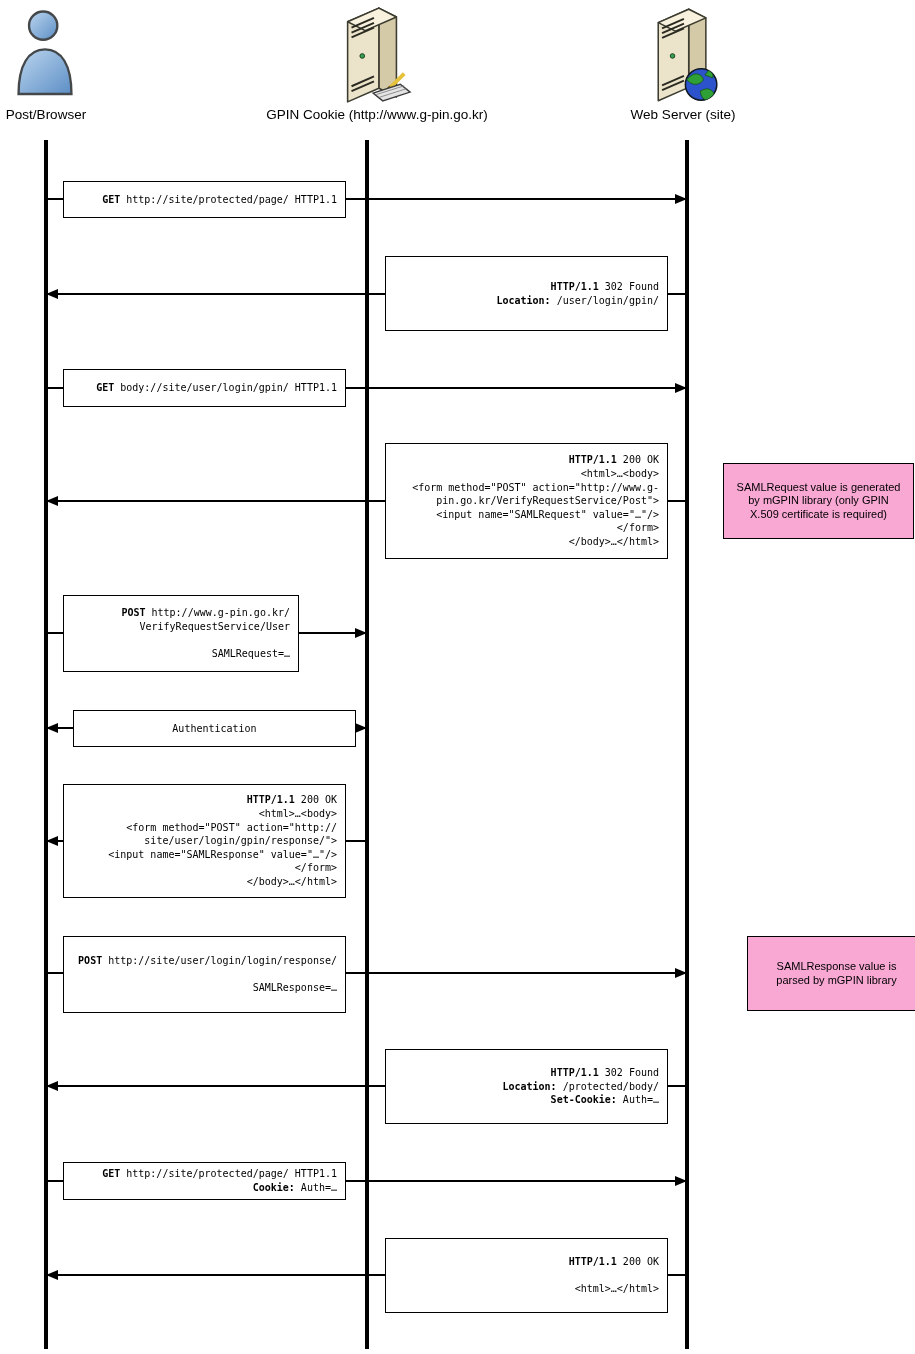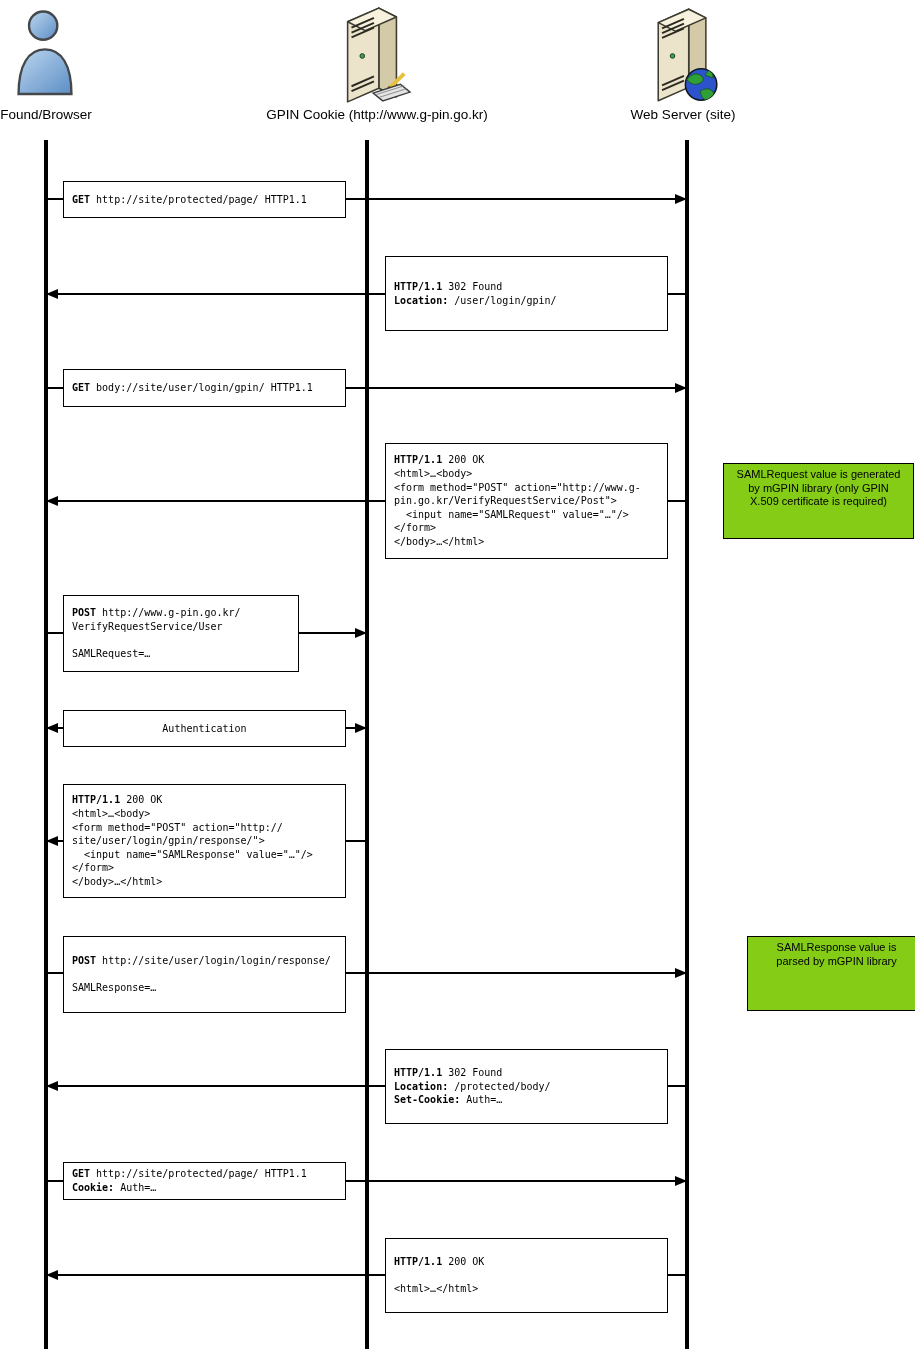--- a/index.html
+++ b/index.html
@@ -3,29 +3,29 @@
 <meta charset="utf-8">
 <style>
   html,body{margin:0;padding:0;background:#fff;}
   .stage{position:relative;width:915px;height:1354px;background:#fff;overflow:hidden;
          font-family:"Liberation Sans",sans-serif;color:#000;}
   .lifeline{position:absolute;top:140px;width:4px;height:1209px;background:#000;z-index:1;}
   .actor-icon{position:absolute;z-index:2;}
   .actor-label{position:absolute;top:106px;font-size:13.5px;line-height:17px;text-align:center;z-index:2;}
   .msg-arrow-line{position:absolute;height:1.5px;background:#000;z-index:3;}
   .msg-box{position:absolute;box-sizing:border-box;border:1.3px solid #000;background:#fff;z-index:4;
-           display:flex;flex-direction:column;justify-content:center;padding:2px 8px;}
+           display:flex;flex-direction:column;justify-content:center;padding:2px 8px;text-align:right;}
   .msg-box.center{align-items:center;}
   .msg-line{white-space:pre;font-family:"DejaVu Sans Mono",monospace;font-size:10px;line-height:13.6px;}
   .msg-line b{font-weight:bold;}
   .arrow-head{position:absolute;width:0;height:0;border-top:5px solid transparent;border-bottom:5px solid transparent;z-index:5;}
   .arrow-head.right{border-left:12px solid #000;}
   .arrow-head.left{border-right:12px solid #000;}
-  .note{position:absolute;box-sizing:border-box;border:1.3px solid #000;background:#84cc16;z-index:4;
-        display:flex;justify-content:center;text-align:center;
+  .note{position:absolute;box-sizing:border-box;border:1.3px solid #000;background:#f9a8d4;z-index:4;
+        display:flex;align-items:center;justify-content:center;text-align:center;
         font-size:11px;line-height:13.5px;padding:4px 12px;}
 </style>
 </head>
 <body>
 
 <div class="stage">
 
   <div class="lifeline" style="left:44px;"></div>
   <div class="lifeline" style="left:365px;"></div>
   <div class="lifeline" style="left:685px;"></div>
@@ -35,21 +35,21 @@
       <defs>
         <linearGradient id="pgrad" x1="0" y1="0" x2="1" y2="1">
           <stop offset="0" stop-color="#bcd6ef"></stop>
             <stop offset="1" stop-color="#5c8ec5"></stop>
         </linearGradient>
       </defs>
       <path d="M5,93 C5,61 16,44 34,44 C52,44 63,61 63,93 Z" fill="url(#pgrad)" stroke="#45484b" stroke-width="2.6"></path>
       <circle cx="32" cy="18" r="15.5" fill="url(#pgrad)" stroke="#45484b" stroke-width="2.6"></circle>
     </svg>
   </div>
-  <div class="actor-label" style="left:0;width:92px;">Found/Browser</div>
+  <div class="actor-label" style="left:0;width:92px;">Post/Browser</div>
 
   <div class="actor-icon" style="left:332px;top:2px;">
     <svg width="82" height="106" viewBox="0 0 84 108">
       <g stroke="#3c3c30" stroke-width="1.6" stroke-linejoin="round">
         <polygon points="48,6 66,15 66,97 48,88" fill="#d5caa8"></polygon>
         <polygon points="16,20 48,6 48,88 16,102" fill="#ece4ca"></polygon>
         <polygon points="16,20 48,6 66,15 34,29" fill="#f7f1de"></polygon>
       </g>
       <g stroke="#2b2b22" stroke-width="2">
         <line x1="20" y1="26" x2="43" y2="16"></line>
@@ -139,21 +139,21 @@
       <div class="arrow-head right" style="top: 627.5px; left: 355px;"></div>
       <div class="msg-box" style="left: 63px; top: 595px; width: 236px; height: 77px;">
         <div class="msg-line"><b>POST</b><span> http://www.g-pin.go.kr/</span></div>
         <div class="msg-line"><span>VerifyRequestService/User</span></div>
         <div class="msg-line">&nbsp;</div>
         <div class="msg-line"><span>SAMLRequest=…</span></div>
       </div>
       <div class="msg-arrow-line" style="left: 46px; top: 727px; width: 321px;"></div>
       <div class="arrow-head left" style="top: 722.5px; left: 46px;"></div>
       <div class="arrow-head right" style="top: 722.5px; left: 355px;"></div>
-      <div class="msg-box center" style="left: 63px; top: 710px; width: 283px; height: 37px;">
+      <div class="msg-box center" style="left: 73px; top: 710px; width: 283px; height: 37px;">
         <div class="msg-line"><span>Authentication</span></div>
       </div>
       <div class="msg-arrow-line" style="left: 46px; top: 840px; width: 321px;"></div>
       <div class="arrow-head left" style="top: 835.5px; left: 46px;"></div>
       <div class="msg-box" style="left: 63px; top: 784px; width: 283px; height: 114px;">
         <div class="msg-line"><b>HTTP/1.1</b><span> 200 OK</span></div>
         <div class="msg-line"><span>&lt;html&gt;…&lt;body&gt;</span></div>
         <div class="msg-line"><span>&lt;form method="POST" action="http://</span></div>
         <div class="msg-line"><span>site/user/login/gpin/response/"&gt;</span></div>
         <div class="msg-line"><span>  &lt;input name="SAMLResponse" value="…"/&gt;</span></div>

